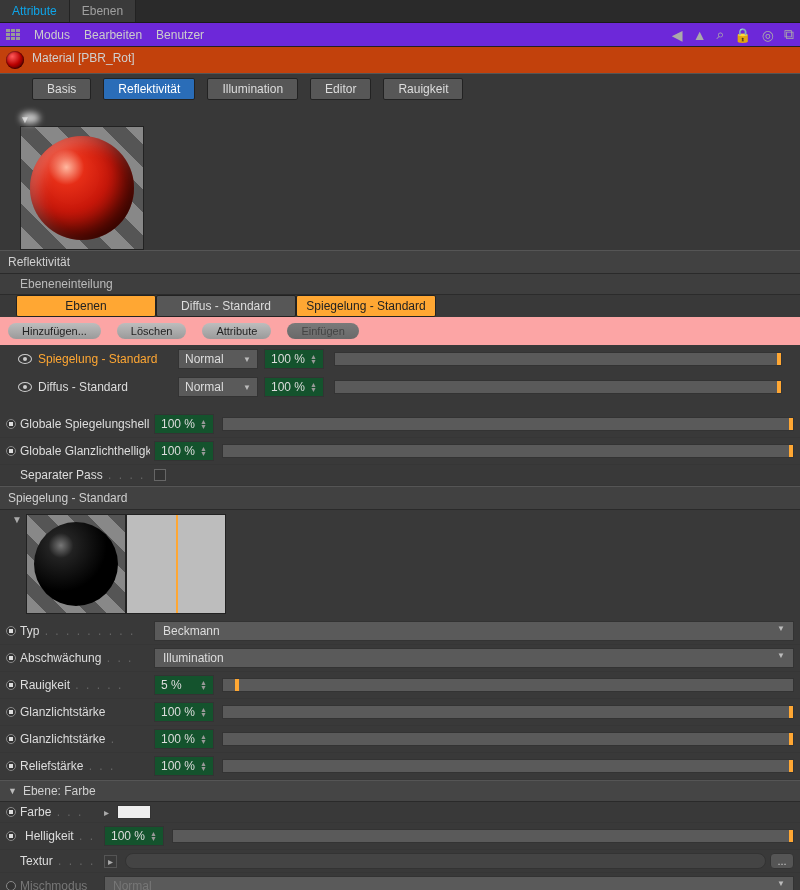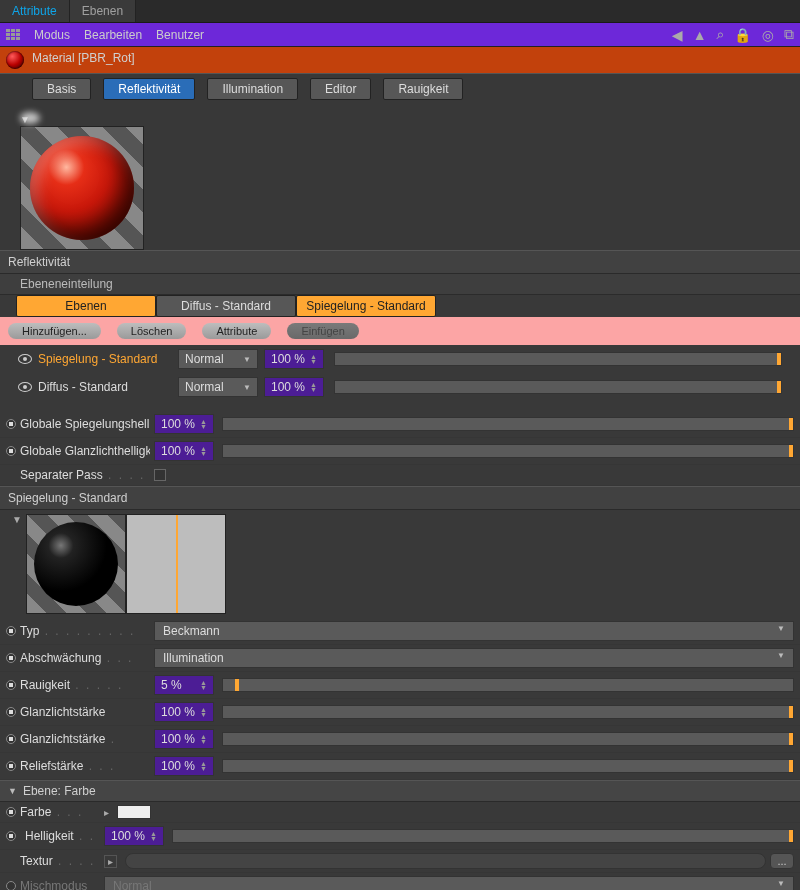--- a/index.html
+++ b/index.html
@@ -126,21 +126,21 @@
   }
   .eye-icon::before { content:""; position:absolute; width:4px; height:4px; background:#ccc; border-radius:50%; left:4px; top:2px;}
   .layer-name { width: 134px; color:#ddd; }
   .layer-name.sel { color:#ffa733; }
   .blend-select {
     width: 80px; background:#5a5a5a; color:#ddd; padding:2px 6px;
     border:1px solid #333; display:flex; justify-content:space-between; align-items:center;
   }
   .chev { font-size:8px; color:#bbb; }
   .num-field {
-    width: 60px; background:#4c1d95; color:#ddd; padding:2px 6px;
+    width: 60px; background:#14532d; color:#ddd; padding:2px 6px;
     border:1px solid #333; text-align:left; display:flex; justify-content:space-between; align-items:center;
   }
   .num-field .arrows { font-size:7px; line-height:5px; color:#999; }
   .slider {
     flex: 1;
     height: 14px;
     background: #5a5a5a;
     border: 1px solid #333;
     position: relative;
     margin-left:4px;

